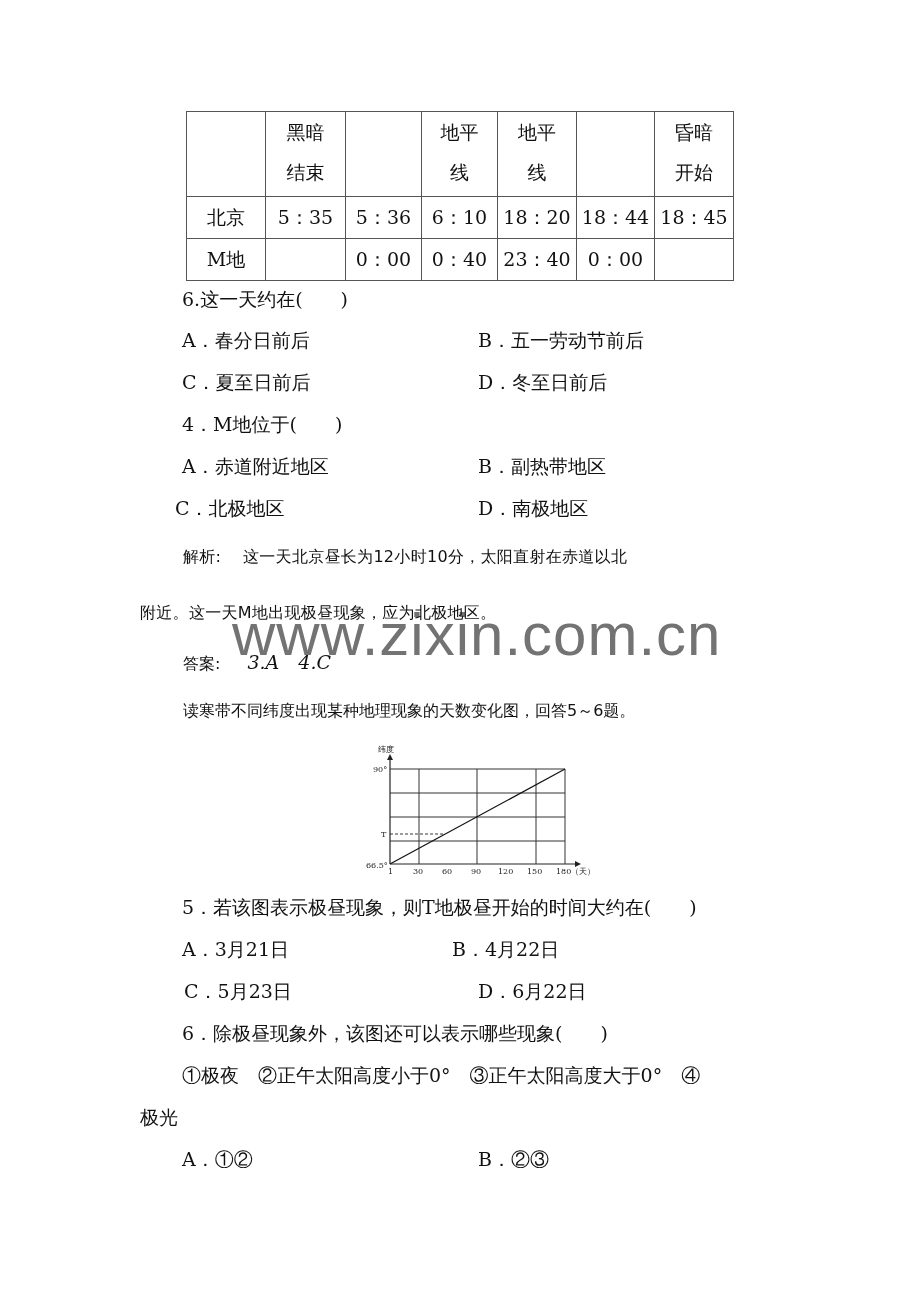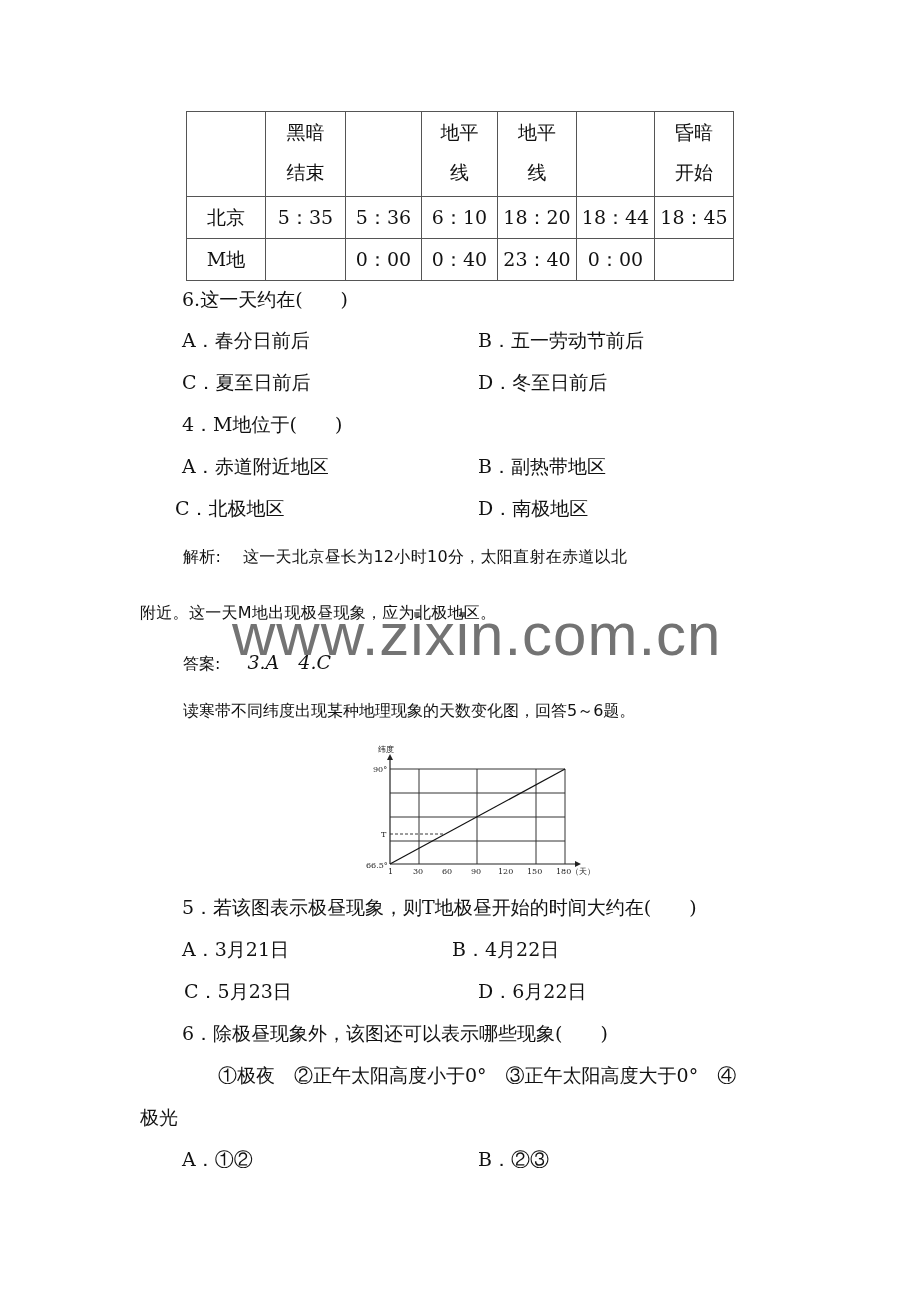--- a/index.html
+++ b/index.html
@@ -136,16 +136,16 @@
   </svg>
 </div>
 
 <div class="abs serif" style="left:182px; top:895px;">5．若该图表示极昼现象，则T地极昼开始的时间大约在(　　)</div>
 <div class="abs serif" style="left:182px; top:937px;">A．3月21日</div>
 <div class="abs serif" style="left:452px; top:937px;">B．4月22日</div>
 <div class="abs serif" style="left:184px; top:979px;">C．5月23日</div>
 <div class="abs serif" style="left:478px; top:979px;">D．6月22日</div>
 
 <div class="abs serif" style="left:182px; top:1021px;">6．除极昼现象外，该图还可以表示哪些现象(　　)</div>
-<div class="abs serif" style="left:182px; top:1063px;margin-left:36px;">①极夜　②正午太阳高度小于0°　③正午太阳高度大于0°　④</div>
+<div class="abs serif" style="left:182px; top:1063px;">①极夜　②正午太阳高度小于0°　③正午太阳高度大于0°　④</div>
 <div class="abs serif" style="left:140px; top:1105px;">极光</div>
 <div class="abs serif" style="left:182px; top:1147px;">A．①②</div>
 <div class="abs serif" style="left:478px; top:1147px;">B．②③</div>
 
 </body></html>

